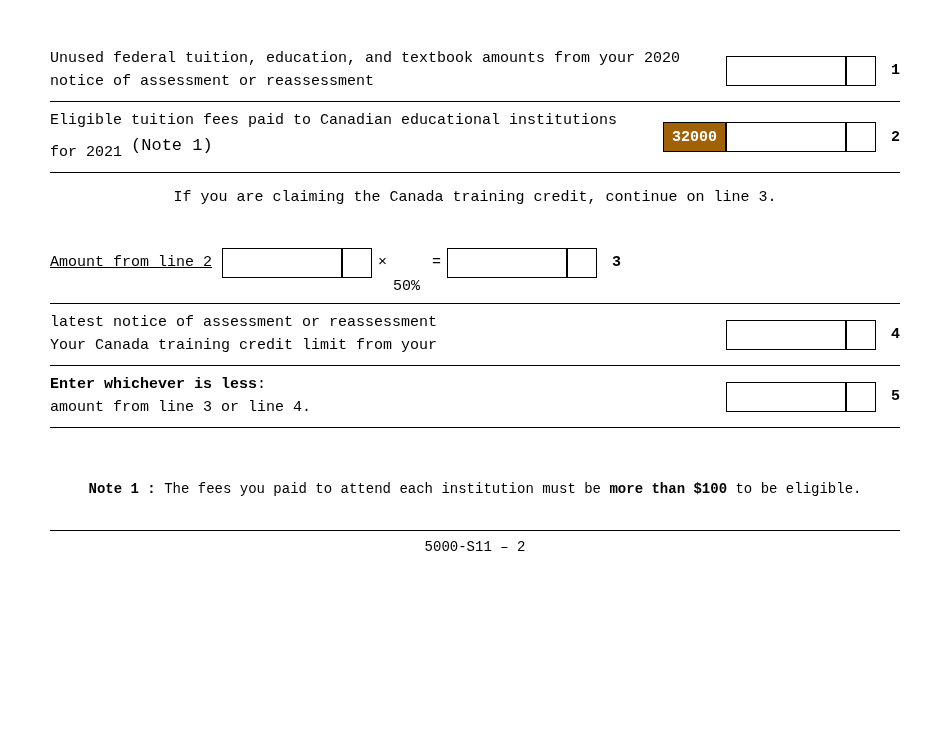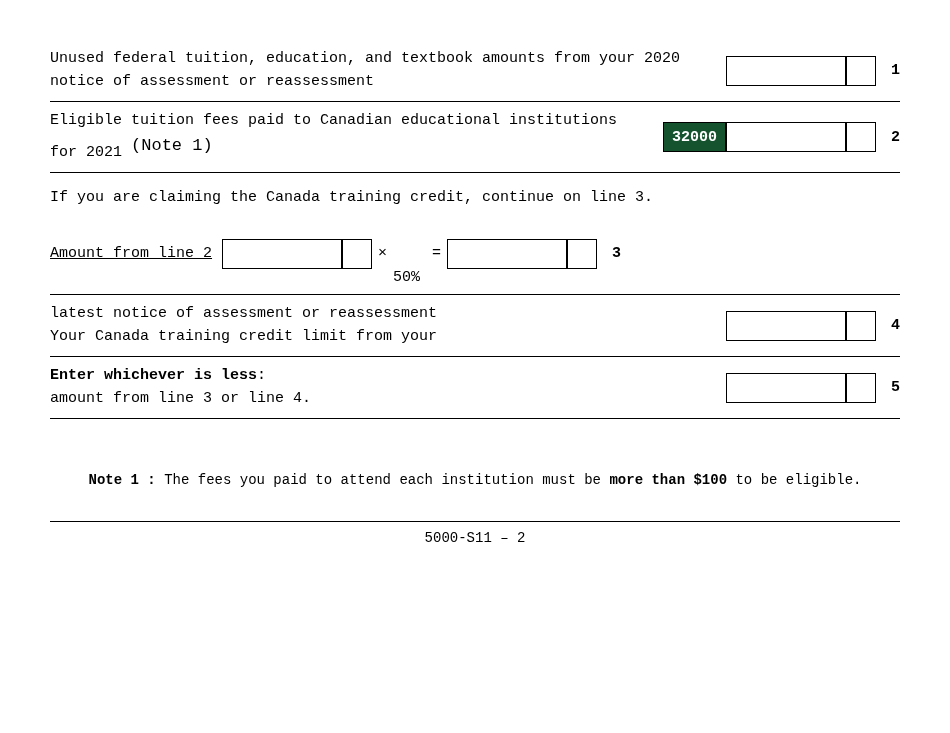--- a/index.html
+++ b/index.html
@@ -50,21 +50,21 @@
     .line-number {
       width: 24px;
       text-align: right;
       font-weight: bold;
       font-size: 15px;
       padding-left: 4px;
       align-self: center;
     }
 
     .filled-box {
-      background: #14532d;
+      background: #a16207;
       color: #fff;
       padding: 2px 8px;
       font-weight: bold;
       font-size: 15px;
       height: 30px;
       display: flex;
       align-items: center;
       border: 1px solid #000;
     }
 
@@ -137,21 +137,21 @@
     </div>
     <div class="row-fields">
       <div class="filled-box">32000</div>
       <div class="input-box"></div>
       <div class="input-box-small"></div>
       <div class="line-number">2</div>
     </div>
   </div>
 </div>
 
-<div style="margin: 16px 0 7px 0;">
+<div style="margin: 16px 0 16px 0; text-align: center;">
   <div style="margin-bottom:4px;">If you are claiming the Canada training credit, continue on line 3.</div>
 </div>
 
 <div class="row-wrapper">
   <div class="flex-row" style="">
     <div style="margin-right:10px; white-space:nowrap; text-decoration:underline;">Amount from line 2</div>
     <div class="input-box" style="margin-right:0;"></div>
     <div class="input-box-small"></div>
     <div class="operator">×</div>
     <div style="padding-right:6px;margin-top:48px;">50%</div>

